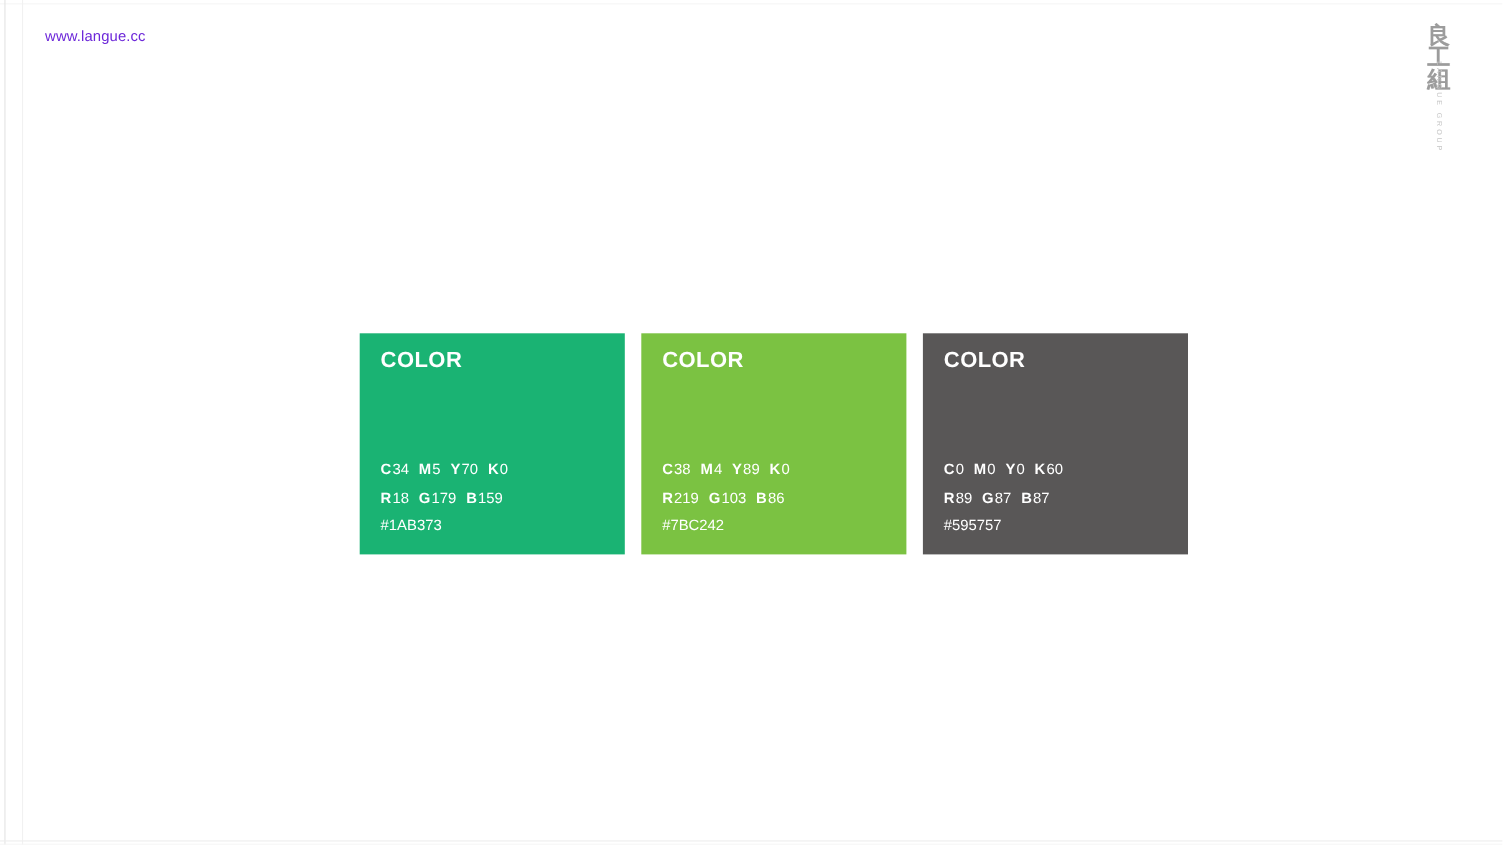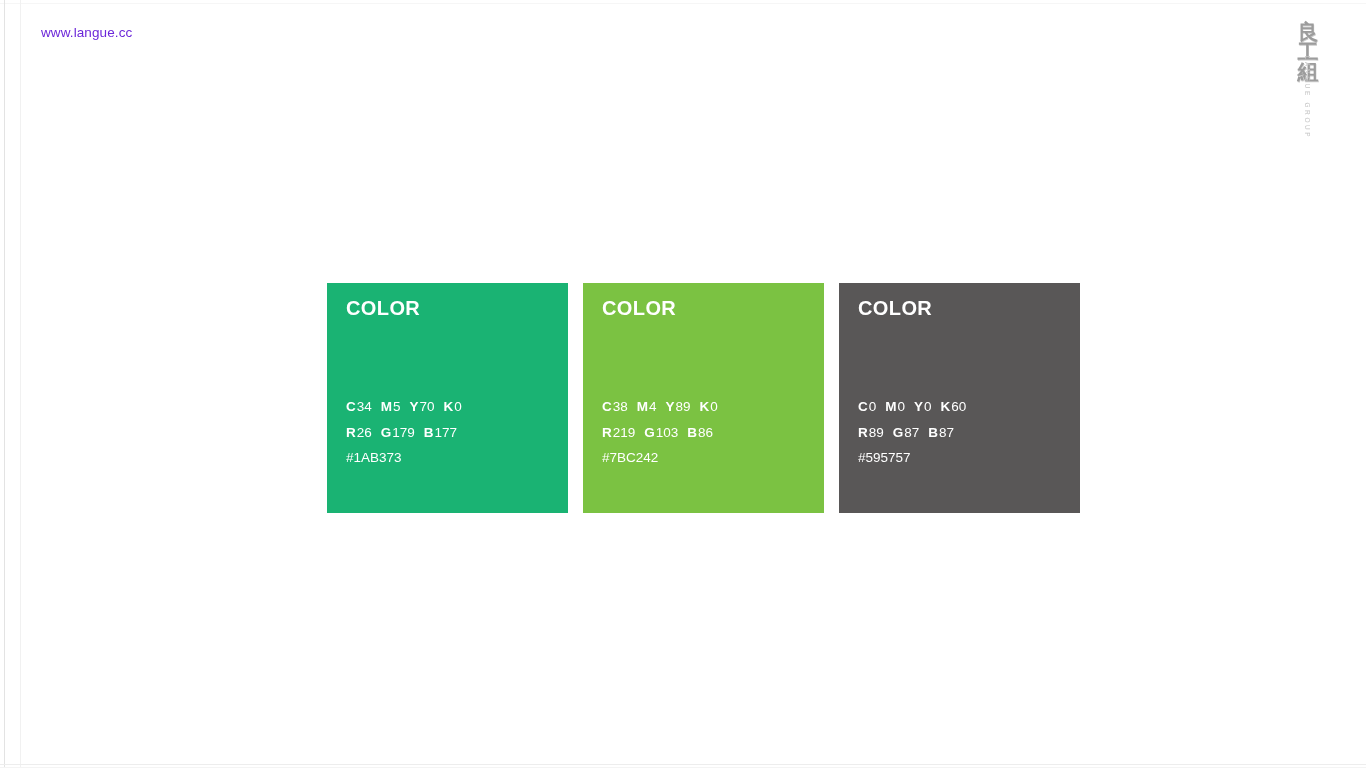--- a/index.html
+++ b/index.html
@@ -100,23 +100,24 @@
   
   .swatch-row {
     position: absolute;
     left: 327px;
     top: 283px;
     display: flex;
     gap: 15px;
   }
   .swatch {
     width: 241px;
-    height: 230px;
+    height: 201px;
     position: relative;
     box-sizing: border-box;
+    margin-top: 20px;
   }
   .swatch-title {
     position: absolute;
     left: 19px;
     top: 14px;
     font-size: 20px;
     font-weight: 700;
     color: #ffffff;
     letter-spacing: 0.4px;
   }
@@ -170,21 +171,21 @@
 
 <div class="swatch-row">
 
   <div class="swatch" id="sw0" style="background: rgb(26, 179, 115);">
     <div class="swatch-title">COLOR</div>
     <div class="swatch-specs">
       <div class="spec-line">
         <span class="pair"><b>C</b><span>34</span></span><span class="pair"><b>M</b><span>5</span></span><span class="pair"><b>Y</b><span>70</span></span><span class="pair"><b>K</b><span>0</span></span>
       </div>
       <div class="spec-line">
-        <span class="pair"><b>R</b><span>26</span></span><span class="pair"><b>G</b><span>179</span></span><span class="pair"><b>B</b><span>177</span></span>
+        <span class="pair"><b>R</b><span>18</span></span><span class="pair"><b>G</b><span>179</span></span><span class="pair"><b>B</b><span>159</span></span>
       </div>
       <div class="spec-hex">#1AB373</div>
     </div>
   </div>
 
   <div class="swatch" id="sw1" style="background: rgb(123, 194, 66);">
     <div class="swatch-title">COLOR</div>
     <div class="swatch-specs">
       <div class="spec-line">
         <span class="pair"><b>C</b><span>38</span></span><span class="pair"><b>M</b><span>4</span></span><span class="pair"><b>Y</b><span>89</span></span><span class="pair"><b>K</b><span>0</span></span>

